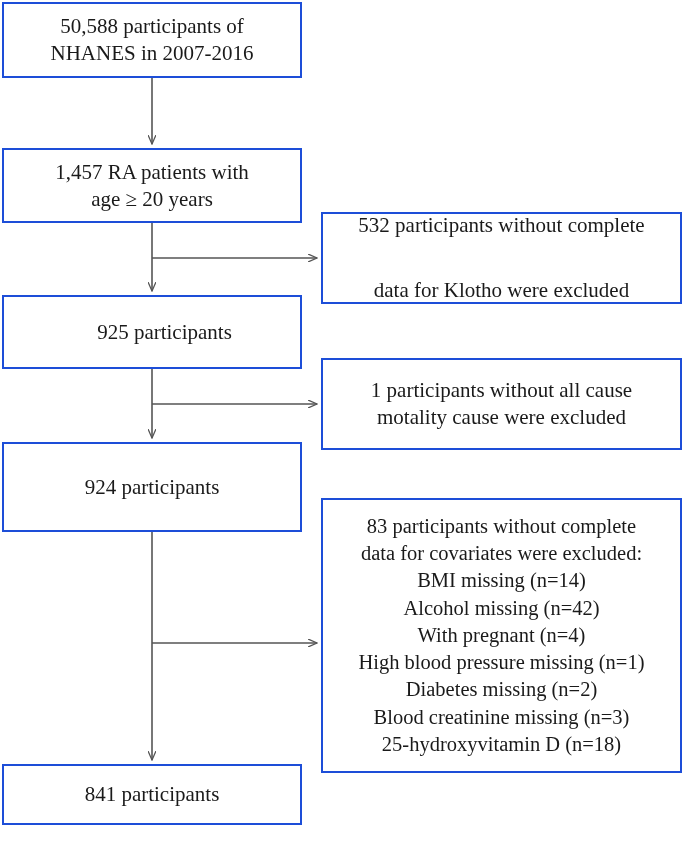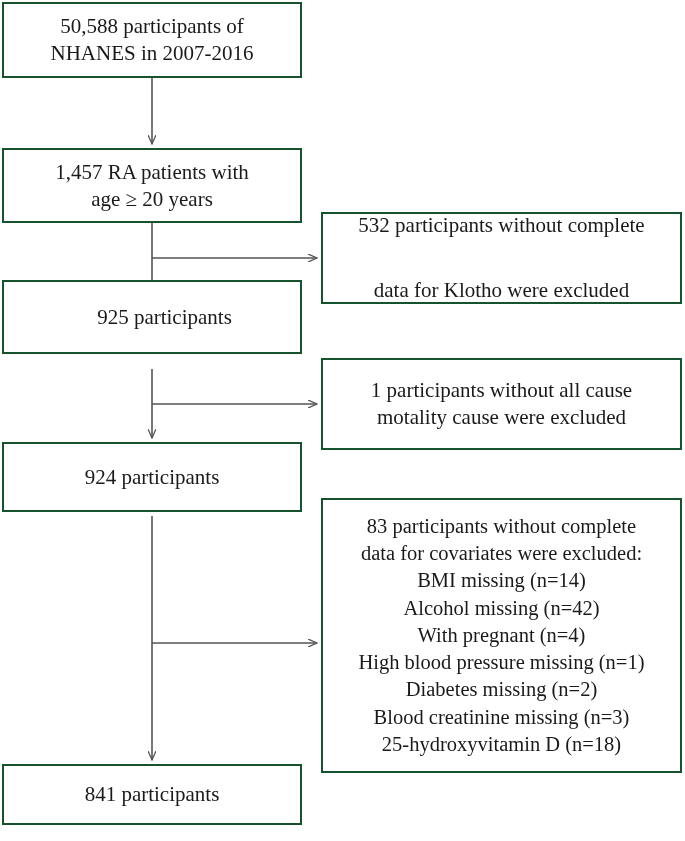--- a/index.html
+++ b/index.html
@@ -12,42 +12,42 @@
     width: 685px;
     height: 841px;
     background: #ffffff;
     font-family: "Liberation Serif", "DejaVu Serif", serif;
     color: #1a1a1a;
     overflow: hidden;
   }
   .box {
     position: absolute;
     box-sizing: border-box;
-    border: 2px solid #14532d;
+    border: 2px solid #1d4ed8;
     background: #ffffff;
     display: flex;
     flex-direction: column;
     align-items: center;
     justify-content: center;
     text-align: center;
     line-height: 1.28;
     font-size: 21px;
   }
   .box .line {
     display: block;
     white-space: nowrap;
   }
   .box.left { left: 2px; width: 300px; }
   .box.right { left: 321px; width: 361px; }
 
   
   #box-enrolled   { top: 2px;   height: 76px; }
   #box-ra         { top: 148px; height: 75px; }
-  #box-925        { top: 280px; height: 74px; padding-left: 25px; }
-  #box-924        { top: 442px; height: 70px; }
+  #box-925        { top: 295px; height: 74px; padding-left: 25px; }
+  #box-924        { top: 442px; height: 90px; }
   #box-final      { top: 764px; height: 61px; }
 
   
   #box-excl-klotho    { top: 212px; height: 92px; gap: 38px; }
   #box-excl-mortality { top: 358px; height: 92px; }
   #box-excl-covar     { top: 498px; height: 275px; font-size: 20.5px; }
   #box-excl-covar .line { line-height: 1.33; }
 
   
   #connectors {

